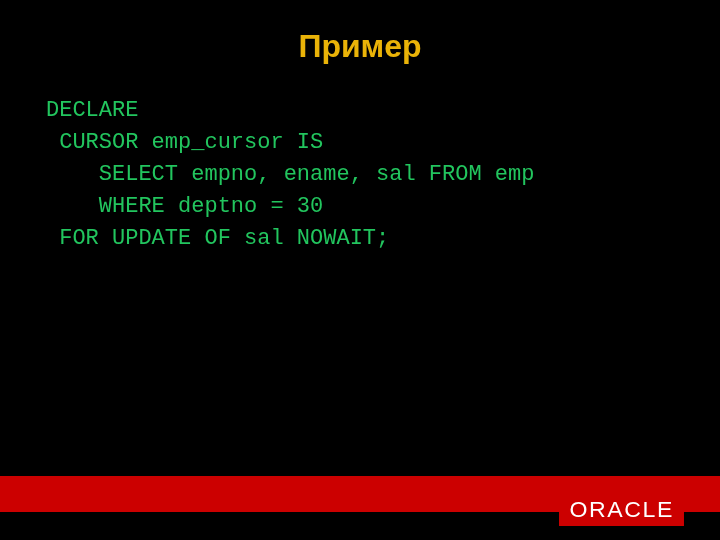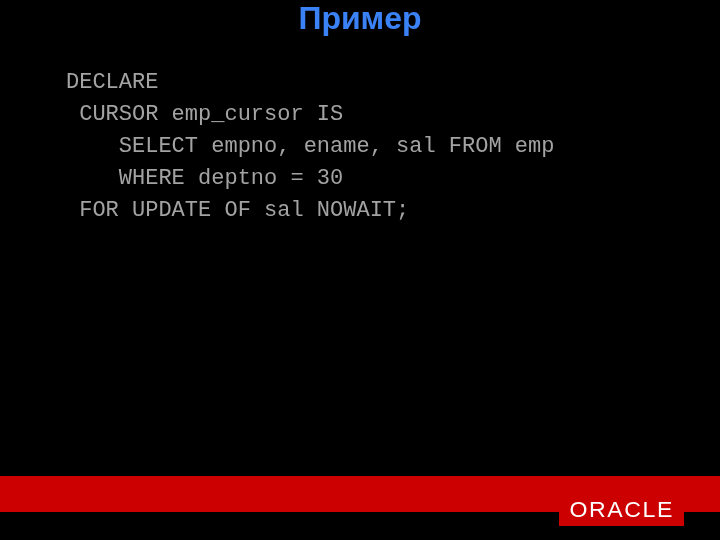--- a/index.html
+++ b/index.html
@@ -9,31 +9,32 @@
     }
     body {
       width: 720px;
       height: 540px;
       background: #000000;
       position: relative;
       overflow: hidden;
       font-family: Arial, sans-serif;
     }
     .title {
-      color: #3b82f6;
+      color: #eab308;
       font-size: 32px;
       font-weight: bold;
       text-align: center;
+      padding-top: 28px;
     }
     .code-block {
-      color: #a3a3a3;
+      color: #22c55e;
       font-family: "Courier New", Courier, monospace;
       font-size: 22px;
       line-height: 1.45;
-      padding-left: 66px;
+      padding-left: 46px;
       padding-top: 30px;
       white-space: pre;
     }
     .footer-bar {
       position: absolute;
       bottom: 28px;
       left: 0;
       right: 0;
       height: 36px;
       background: #cc0000;

